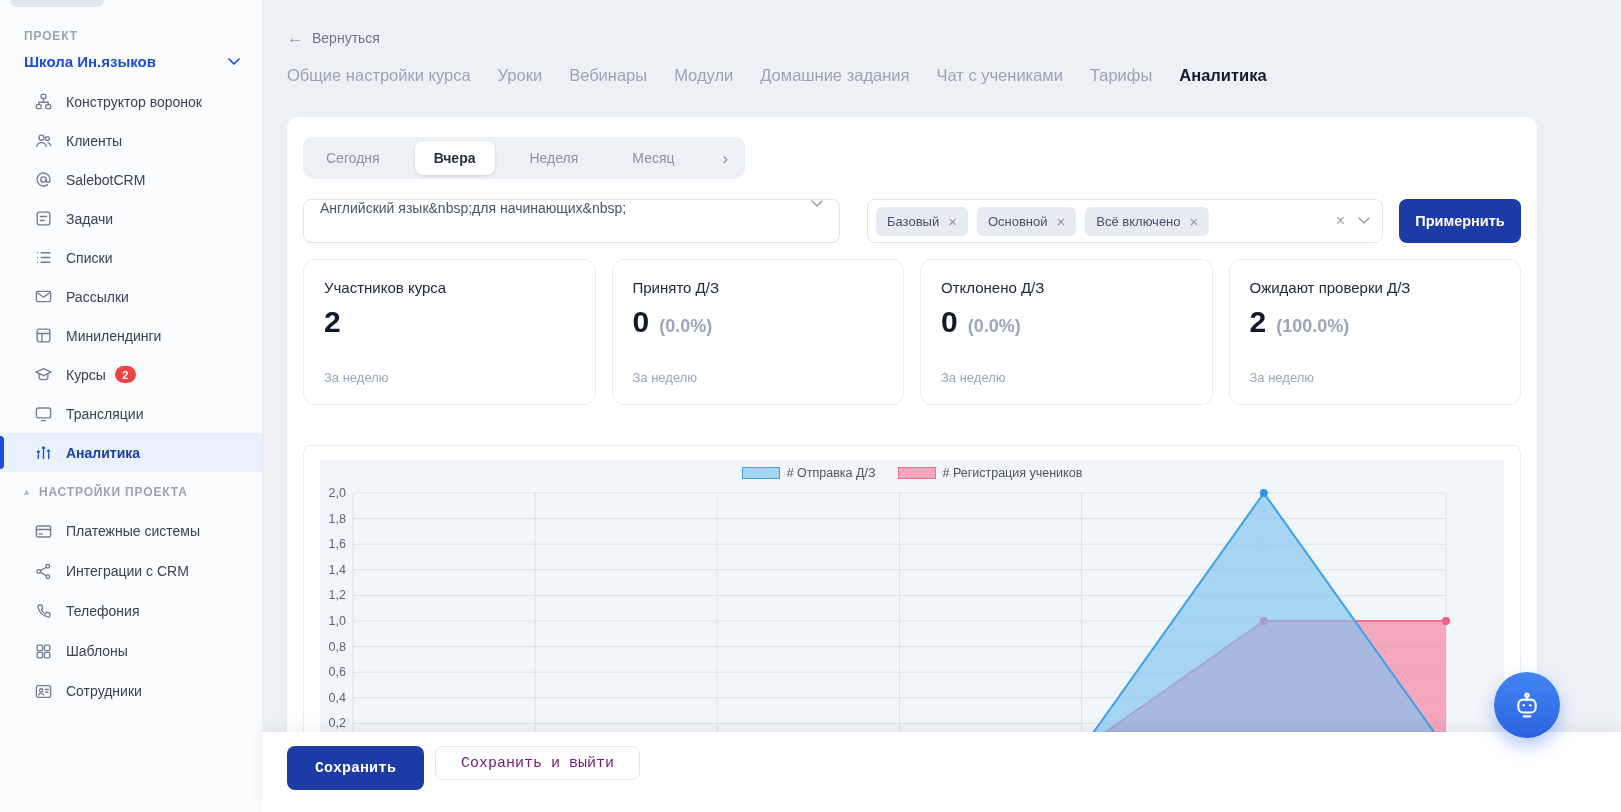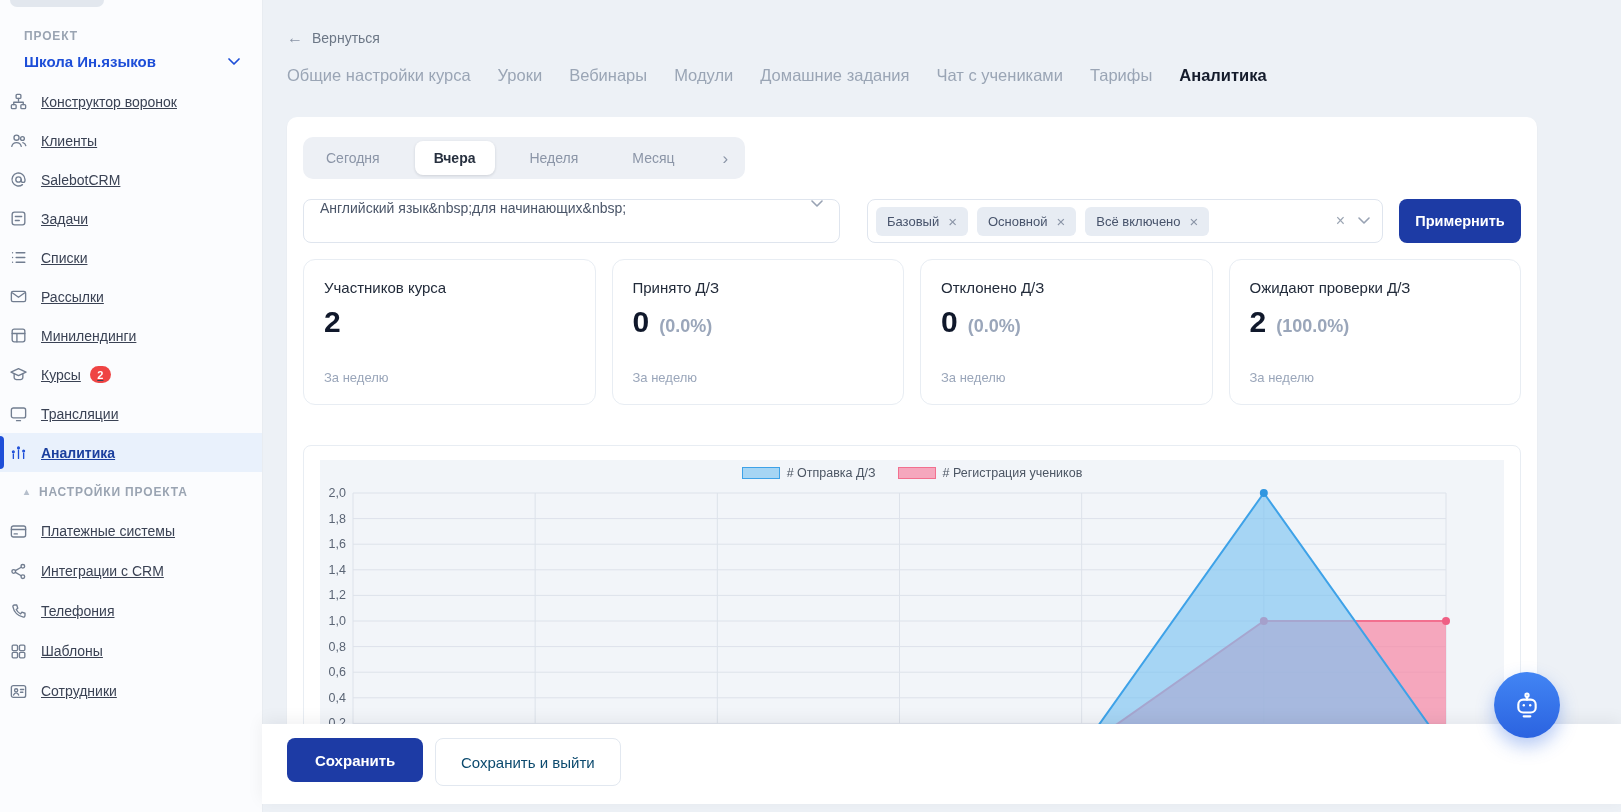--- a/index.html
+++ b/index.html
@@ -9,21 +9,21 @@
     font-family:"Liberation Sans", sans-serif;
     color:#2b3445;
   }
   
   .sidebar{position:absolute;left:0;top:0;bottom:0;width:262px;background:#fbfcfe;border-right:1px solid #e8ecf1;z-index:5;overflow:hidden;}
   .top-sliver{height:7px;width:94px;margin-left:10px;background:#e2e7ee;border-radius:0 0 8px 8px;}
   .side-section{margin:22px 0 0 24px;font-size:12px;font-weight:700;letter-spacing:.07em;color:#9aa4b2;}
   .project-row{display:flex;align-items:center;margin:10px 22px 0 24px;color:#1d4ed8;font-size:15px;font-weight:600;cursor:pointer;}
   .project-row .chev{margin-left:auto;display:flex;}
   .side-list{margin-top:12px;}
-  .side-item{display:flex;align-items:center;height:39px;padding:0 14px 0 8px;font-size:14px;color:#3a4254;cursor:pointer;position:relative;white-space:nowrap;text-decoration:underline;}
+  .side-item{display:flex;align-items:center;height:39px;padding:0 14px 0 33px;font-size:14px;color:#3a4254;cursor:pointer;position:relative;white-space:nowrap;}
   .side-icon{width:20px;height:20px;margin-right:13px;color:#717d90;flex:none;display:flex;align-items:center;justify-content:center;}
   .side-icon svg{width:19px;height:19px;}
   .side-item.active{background:#e9f1fc;color:#1b3f9e;font-weight:600;}
   .side-item.active::before{content:"";position:absolute;left:0;top:3px;bottom:3px;width:4px;background:#1d4ed8;border-radius:0 4px 4px 0;}
   .side-item.active .side-icon{color:#1d4ed8;}
   .side-badge{margin-left:9px;min-width:17px;height:17px;padding:0 2px;border-radius:9px;background:#ef4444;color:#fff;font-size:11px;font-weight:700;display:flex;align-items:center;justify-content:center;}
   .settings-head{display:flex;align-items:center;gap:9px;margin:13px 0 4px 24px;font-size:12px;font-weight:700;letter-spacing:.07em;color:#9aa4b2;}
   .settings-head .tri{font-size:10px;color:#b6bfcc;line-height:1;}
   .side-list.settings .side-item{height:40px;}
   
@@ -59,23 +59,23 @@
   .stat-percent{font-size:18px;font-weight:600;color:#9aa6ba;}
   .stat-caption{margin-top:auto;font-size:13px;color:#9aa6ba;}
   
   .chart-card{margin-top:40px;border:1px solid #e8edf3;border-radius:8px;padding:14px 16px;box-sizing:border-box;height:300px;background:#fff;}
   .chart-area{position:relative;background:#f2f5f9;height:272px;overflow:hidden;}
   .chart-legend{position:absolute;top:6px;left:0;right:0;display:flex;justify-content:center;gap:22px;align-items:center;font-size:12.5px;color:#4b5563;z-index:2;}
   .legend-item{display:flex;align-items:center;gap:7px;}
   .legend-swatch{width:38px;height:12px;box-sizing:border-box;}
   #chart-svg{position:absolute;left:0;top:0;display:block;}
   
-  .footer-bar{position:absolute;left:262px;right:0;bottom:8px;height:80px;background:#fff;box-shadow:0 -4px 16px rgba(15,23,42,.06);z-index:10;}
+  .footer-bar{position:absolute;left:262px;right:0;bottom:0;height:80px;background:#fff;box-shadow:0 -4px 16px rgba(15,23,42,.06);z-index:10;font-family:Liberation Mono, monospace;}
   .save-btn{position:absolute;left:25px;top:14px;height:44px;padding:0 28px;background:#1d3ba5;color:#fff;font-weight:700;font-size:15px;border:none;border-radius:8px;cursor:pointer;font-family:inherit;}
-  .save-exit-btn{position:absolute;left:173px;top:14px;height:48px;padding:0 25px;background:#fff;border:1px solid #e2e8f0;border-radius:8px;color:#0c4a6e;font-size:15px;cursor:pointer;font-family:inherit;}
+  .save-exit-btn{position:absolute;left:173px;top:14px;height:34px;padding:0 25px;background:#fff;border:1px solid #e2e8f0;border-radius:8px;color:#701a75;font-size:15px;cursor:pointer;font-family:inherit;}
   .chat-fab{position:absolute;right:61px;bottom:74px;width:66px;height:66px;border-radius:50%;background:linear-gradient(180deg,#4285f4,#2b63e0);display:flex;align-items:center;justify-content:center;z-index:20;cursor:pointer;box-shadow:0 8px 18px rgba(43,99,224,.35);}
   .chat-fab svg{width:32px;height:32px;}
 </style>
 </head>
 <body>
 
 <div class="sidebar">
   <div class="top-sliver"></div>
   <div class="side-section">ПРОЕКТ</div>
   <div class="project-row">

